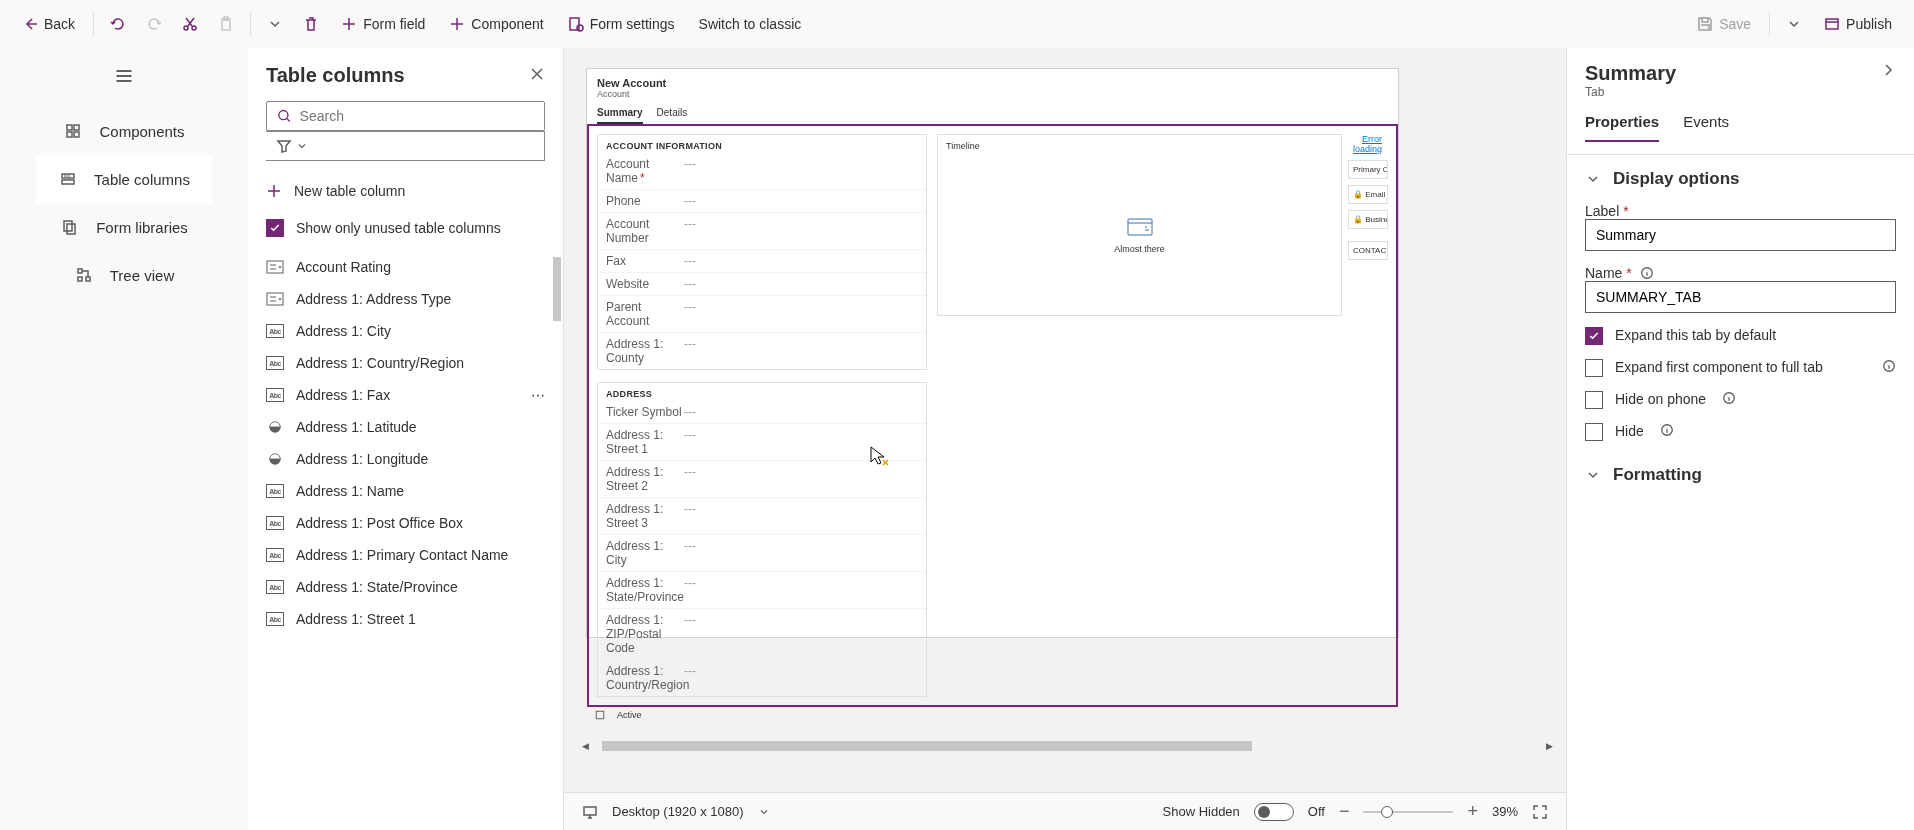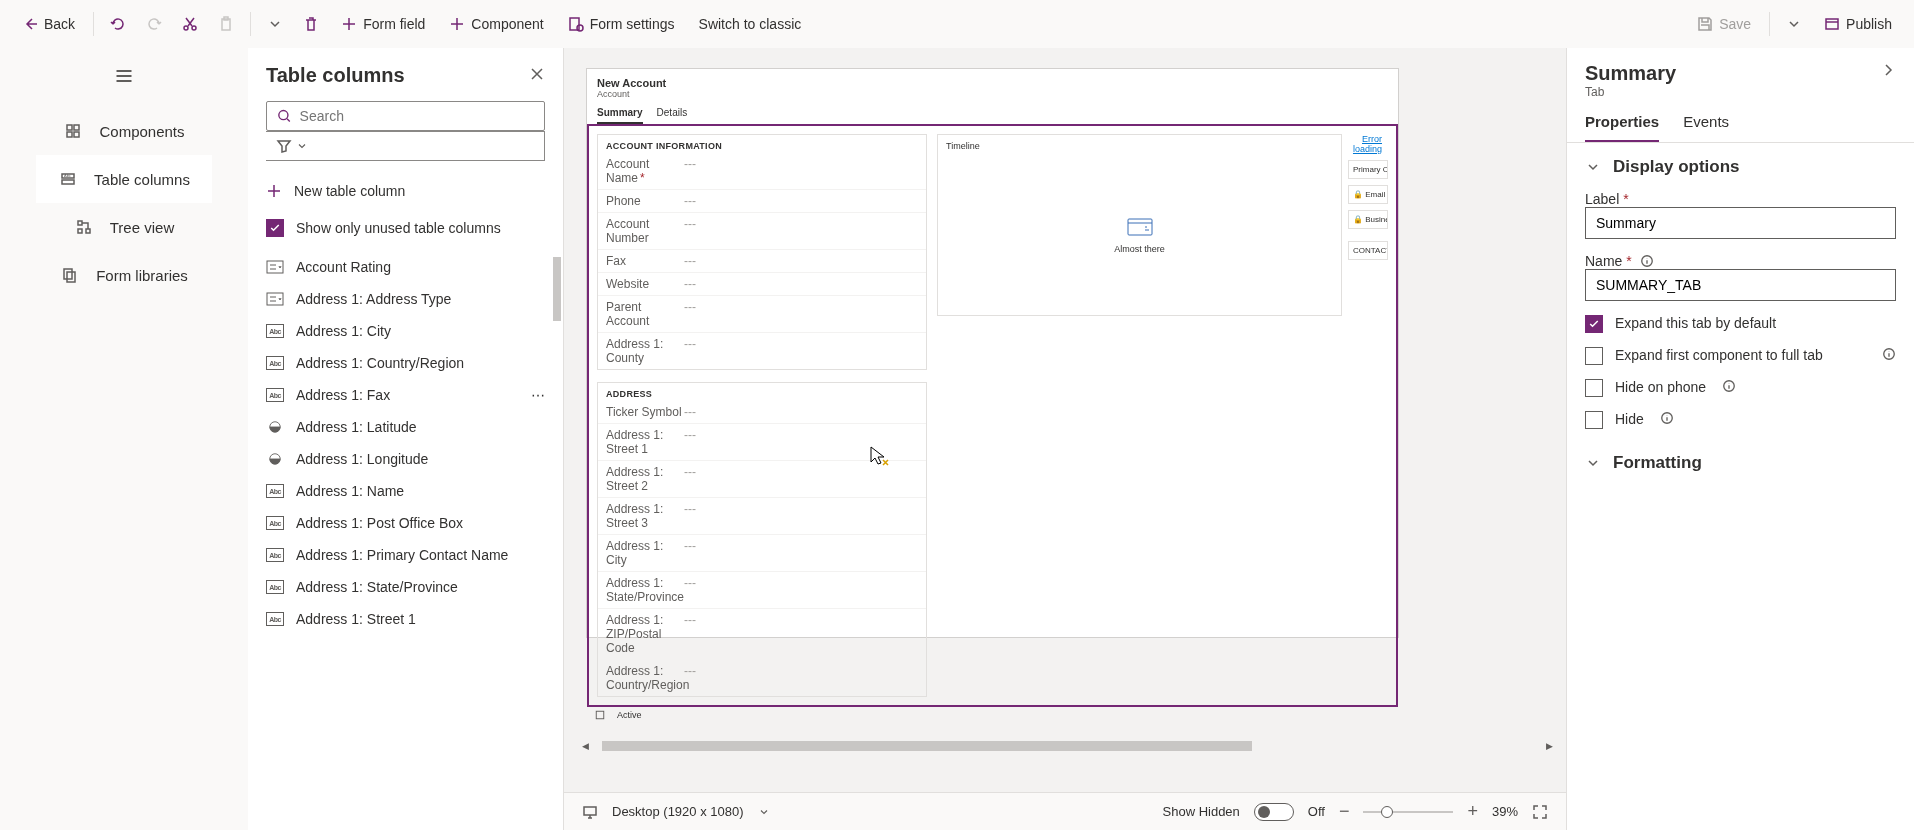--- a/index.html
+++ b/index.html
@@ -86,21 +86,21 @@
 .toggle { width: 40px; height: 18px; border-radius: 9px; background: #fff; border: 1px solid #605e5c; position: relative; }
 .toggle-knob { width: 12px; height: 12px; border-radius: 50%; background: #605e5c; position: absolute; top: 2px; left: 3px; }
 .zoom-slider { width: 90px; height: 2px; background: #c8c6c4; position: relative; }
 .zoom-knob { width: 12px; height: 12px; border-radius: 50%; background: #fff; border: 1px solid #605e5c; position: absolute; top: -5px; left: 18px; }
 
 
 .pp { width: 348px; background: #fff; border-left: 1px solid #e1dfdd; display: flex; flex-direction: column; flex-shrink: 0; }
 .pp-head { padding: 14px 18px 4px 18px; display: flex; justify-content: space-between; align-items: flex-start; }
 .pp-title { font-size: 20px; font-weight: 600; }
 .pp-sub { font-size: 12px; color: #605e5c; }
-.pp-tabs { display: flex; gap: 24px; padding: 10px 18px 0 18px; border-bottom: 1px solid #e1dfdd; text-align: right; }
+.pp-tabs { display: flex; gap: 24px; padding: 10px 18px 12px 18px; border-bottom: 1px solid #e1dfdd; text-align: right; }
 .pp-tab { padding-bottom: 10px; font-size: 15px; cursor: pointer; }
 .pp-tab.active { font-weight: 600; border-bottom: 2px solid #742774; }
 .pp-body { padding: 14px 18px; display: flex; flex-direction: column; gap: 14px; overflow-y: auto; }
 .pp-grp-head { display: flex; align-items: center; gap: 12px; font-size: 17px; font-weight: 600; cursor: pointer; }
 .pp-label { font-size: 14px; display: flex; align-items: center; gap: 4px; }
 .pp-req { color: #a4262c; }
 .pp-input { width: 100%; border: 1px solid #605e5c; padding: 7px 10px; font-size: 14px; }
 .pp-chk-row { display: flex; align-items: flex-start; gap: 12px; }
 .cursor-overlay { position: absolute; left: 870px; top: 446px; pointer-events: none; z-index: 999; }
 
@@ -219,36 +219,36 @@
             <rect x="2" y="3" width="12" height="4"></rect>
             <text x="4" y="6" font-size="4" fill="#605e5c" stroke="none">Abc</text>
             <rect x="2" y="9" width="12" height="4"></rect>
           </svg>
         </span>
       <span>Table columns</span>
     </div>
     <div class="rail-item">
       <span class="rail-ico">
           <svg class="ico" viewBox="0 0 16 16">
+            <rect x="2" y="2" width="8" height="10"></rect>
+            <rect x="5" y="5" width="8" height="10"></rect>
+          </svg>
+        </span>
+      <span>Form libraries</span>
+    </div>
+    <div class="rail-item">
+      <span class="rail-ico">
+          <svg class="ico" viewBox="0 0 16 16">
             <rect x="2" y="2" width="4" height="4"></rect>
             <rect x="10" y="10" width="4" height="4"></rect>
             <rect x="2" y="10" width="4" height="4"></rect>
             <path d="M6 4 H12 V10"></path>
           </svg>
         </span>
       <span>Tree view</span>
-    </div>
-    <div class="rail-item">
-      <span class="rail-ico">
-          <svg class="ico" viewBox="0 0 16 16">
-            <rect x="2" y="2" width="8" height="10"></rect>
-            <rect x="5" y="5" width="8" height="10"></rect>
-          </svg>
-        </span>
-      <span>Form libraries</span>
     </div>
   </div>
 
   <div class="tcol">
     <div class="tcol-head">
       <span class="tcol-title">Table columns</span>
       <span><svg class="ico" viewBox="0 0 16 16">
             <path d="M3 3 L13 13 M13 3 L3 13"></path>
           </svg></span>
     </div>

